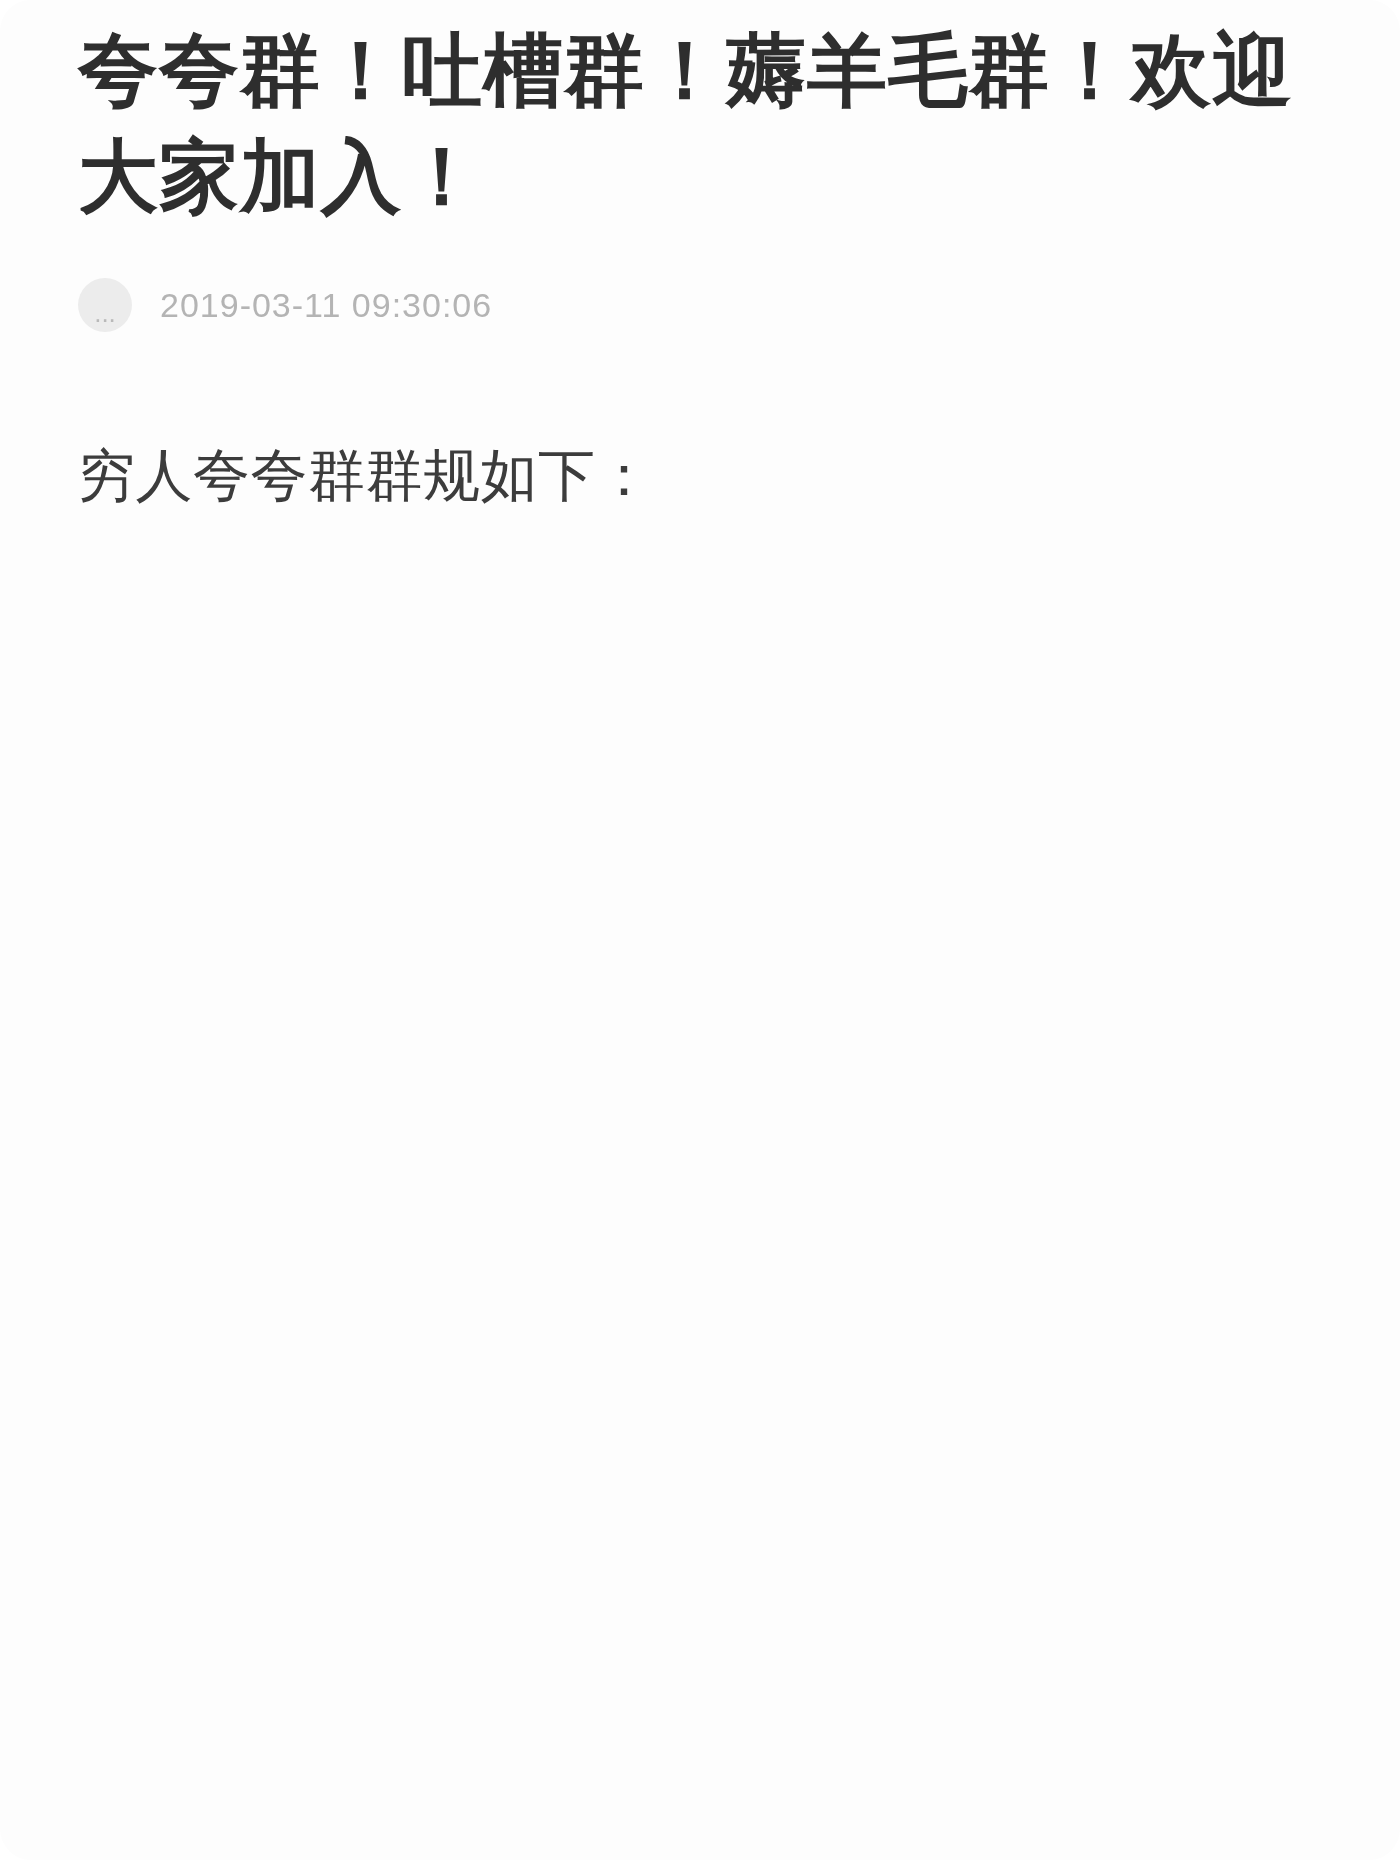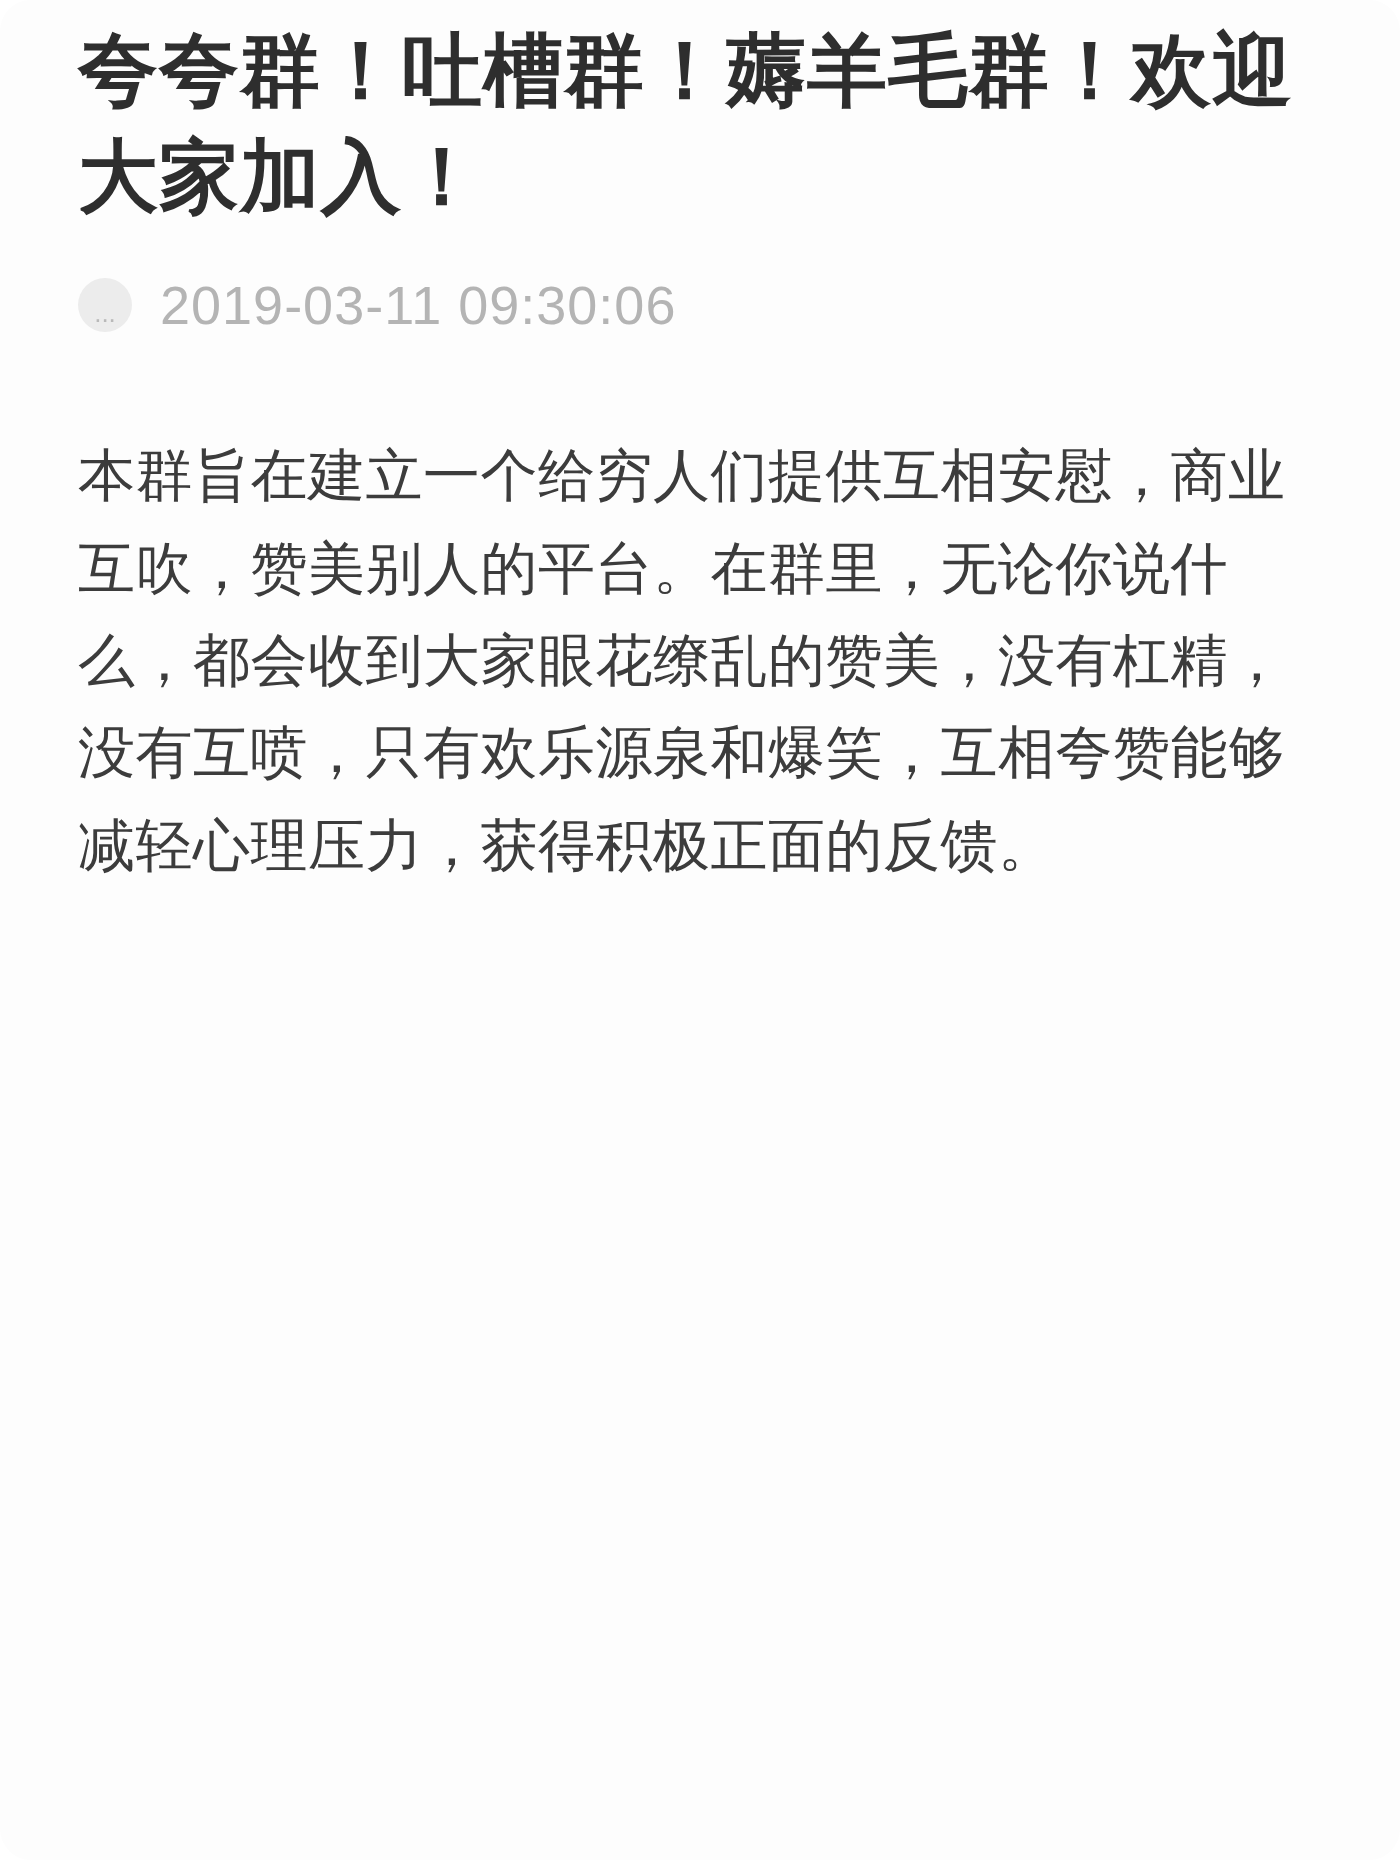--- a/index.html
+++ b/index.html
@@ -51,21 +51,21 @@
     align-items: flex-end;
     justify-content: center;
     line-height: 1;
     padding-bottom: 6px;
     box-sizing: border-box;
     flex: 0 0 auto;
     overflow: hidden;
   }
   .timestamp {
     margin-left: 28px;
-    font-size: 54px;
+    font-size: 34px;
     color: #b4b4b4;
     letter-spacing: 1px;
     white-space: nowrap;
     text-align: center;
   }
   .body-copy {
     margin-top: 96px;
   }
   .para {
     font-size: 57px;
@@ -89,16 +89,16 @@
 <div class="page">
 
   <h1 class="article-title">夸夸群！吐槽群！薅羊毛群！欢迎大家加入！</h1>
 
   <div class="meta-row">
     <div class="avatar">...</div>
     <div class="timestamp">2019-03-11 09:30:06</div>
   </div>
 
   <div class="body-copy">
-    <p class="para">本群旨在建立一个给穷人们提供互相安慰，商业互吹，赞美别人的平台。在群里，无论你说什么，都会收到大家眼花缭乱的赞美，没有杠精，没有互喷，只有欢乐源泉和爆笑，互相夸赞能够减轻心理压力，获得积极正面的反馈。</p>
+    <p class="para lead">穷人夸夸群群规如下：</p>
   </div>
 
 </div>
 
 </body></html>

